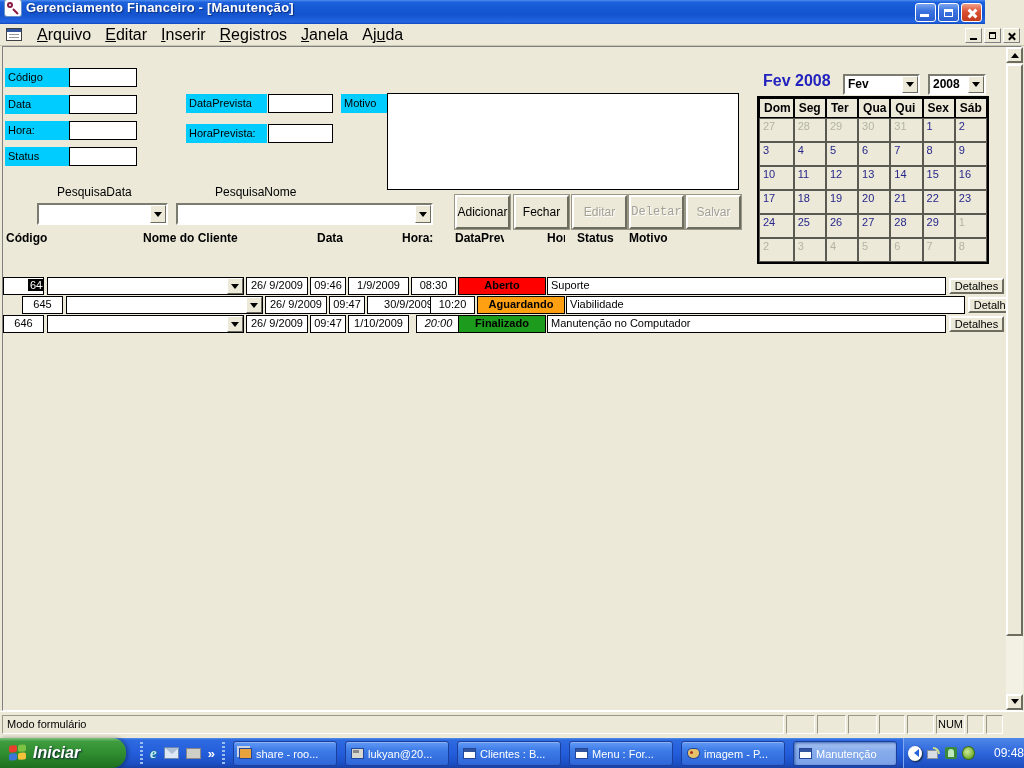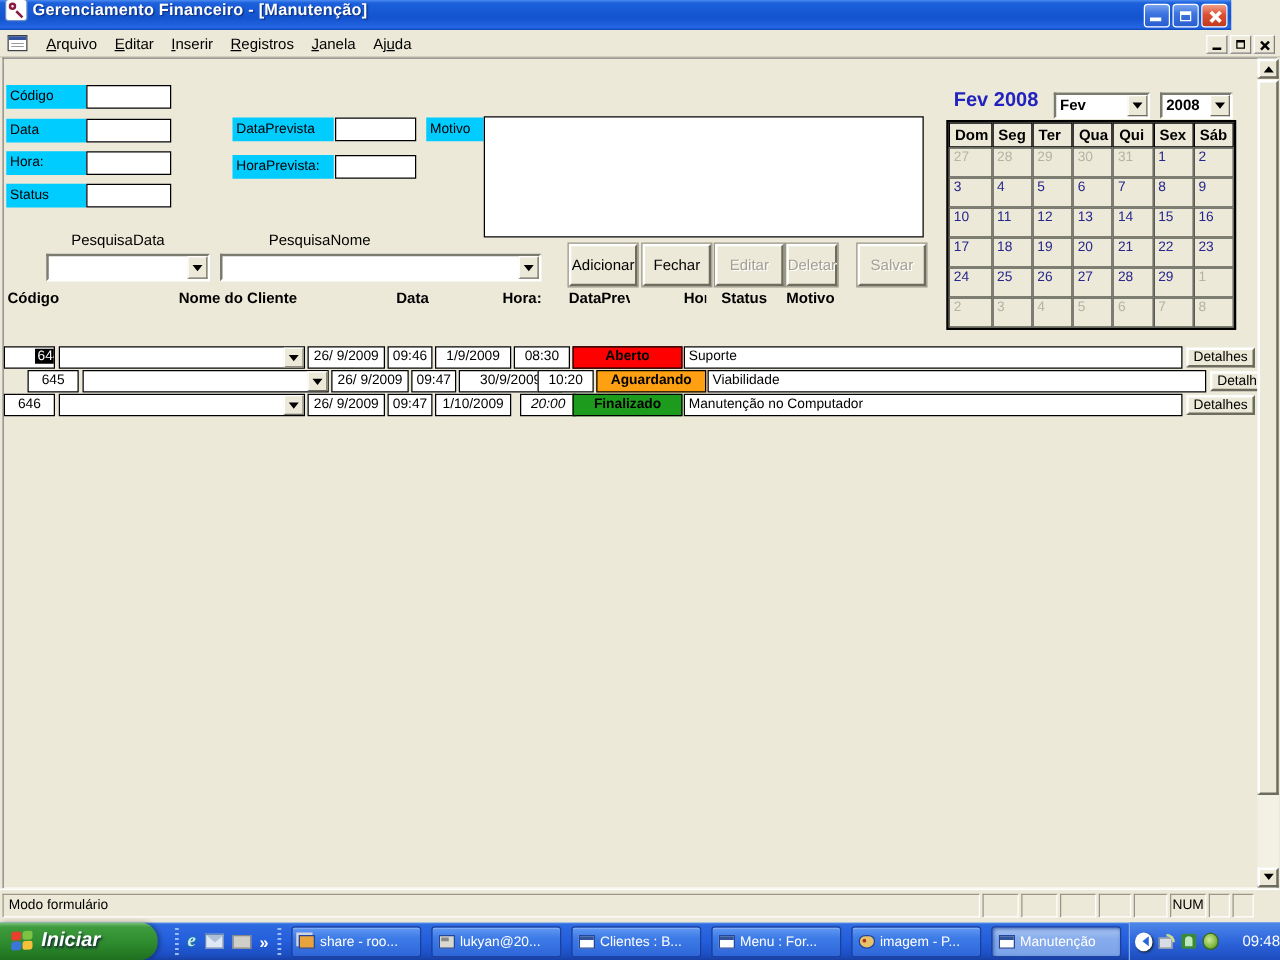--- a/index.html
+++ b/index.html
@@ -24,21 +24,21 @@
   .g-close:before,.g-close:after{content:"";position:absolute;left:9px;top:4px;width:3px;height:11px;background:#fff;}
   .g-close:before{transform:rotate(45deg);} .g-close:after{transform:rotate(-45deg);}
 
   
   .menubar{position:absolute;left:0;top:24px;width:1024px;height:22px;background:#ECE9D8;
     border-bottom:1px solid #c8c5b2;display:flex;align-items:center;}
   .form-ico{width:16px;height:13px;margin:0 8px 0 6px;background:#fff;border:1px solid #404040;position:relative;}
   .form-ico:before{content:"";position:absolute;left:0;top:0;right:0;height:3px;background:#31549c;}
   .form-ico:after{content:"";position:absolute;left:2px;top:5px;right:2px;height:5px;
     background:repeating-linear-gradient(180deg,#9a9a9a 0 1px,transparent 1px 3px);}
-  .menu-item{font-size:12px;color:#000;padding:3px 7px;cursor:default;}
+  .menu-item{font-size:16px;color:#000;padding:3px 7px;cursor:default;}
   .menu-item u{text-decoration:underline;}
   .mdi-btns{position:absolute;right:4px;top:4px;display:flex;gap:2px;}
   .mdibtn{width:17px;height:15px;background:#ECE9D8;border:1px solid;border-color:#fff #808080 #808080 #fff;
     display:flex;align-items:center;justify-content:center;position:relative;}
   .m-min{width:7px;height:2px;background:#000;margin-top:7px;}
   .m-restore{width:7px;height:7px;border:1px solid #000;border-top:2px solid #000;}
   .m-close:before,.m-close:after{content:"";position:absolute;left:7px;top:3px;width:2px;height:9px;background:#000;}
   .m-close:before{transform:rotate(45deg);} .m-close:after{transform:rotate(-45deg);}
 
   
@@ -203,21 +203,21 @@
   <div class="combo" style="left:176px;top:203px;width:257px;height:22px;">
     <span class="cbtn">
         <i class="arr-down"></i>
       </span>
   </div>
 
   <div id="action-buttons">
       <div class="btn3d" style="left: 455px; top: 195px; width: 55px; height: 34px;">Adicionar</div>
       <div class="btn3d" style="left: 514px; top: 195px; width: 55px; height: 34px;">Fechar</div>
       <div class="btn3d disabled" style="left: 572px; top: 195px; width: 55px; height: 34px;">Editar</div>
-      <div class="btn3d disabled" style="left: 629px; top: 195px; width: 41px; height: 34px;">Deletar</div>
+      <div class="btn3d disabled" style="left: 629px; top: 195px; width: 55px; height: 34px; font-family: Liberation Mono, monospace;">Deletar</div>
       <div class="btn3d disabled" style="left: 686px; top: 195px; width: 55px; height: 34px;">Salvar</div>
     </div>
 
   <div id="col-headers">
       <span class="colhdr" style="left: 6px; width: 50px;">Código</span>
       <span class="colhdr" style="left: 143px; width: 130px;">Nome do Cliente</span>
       <span class="colhdr" style="left: 317px; width: 40px;">Data</span>
       <span class="colhdr" style="left: 402px; width: 40px;">Hora:</span>
       <span class="colhdr" style="left: 455px; width: 49px;">DataPrevi</span>
       <span class="colhdr" style="left: 503px; width: 62px; padding-left: 44px;">Hora Previ</span>

